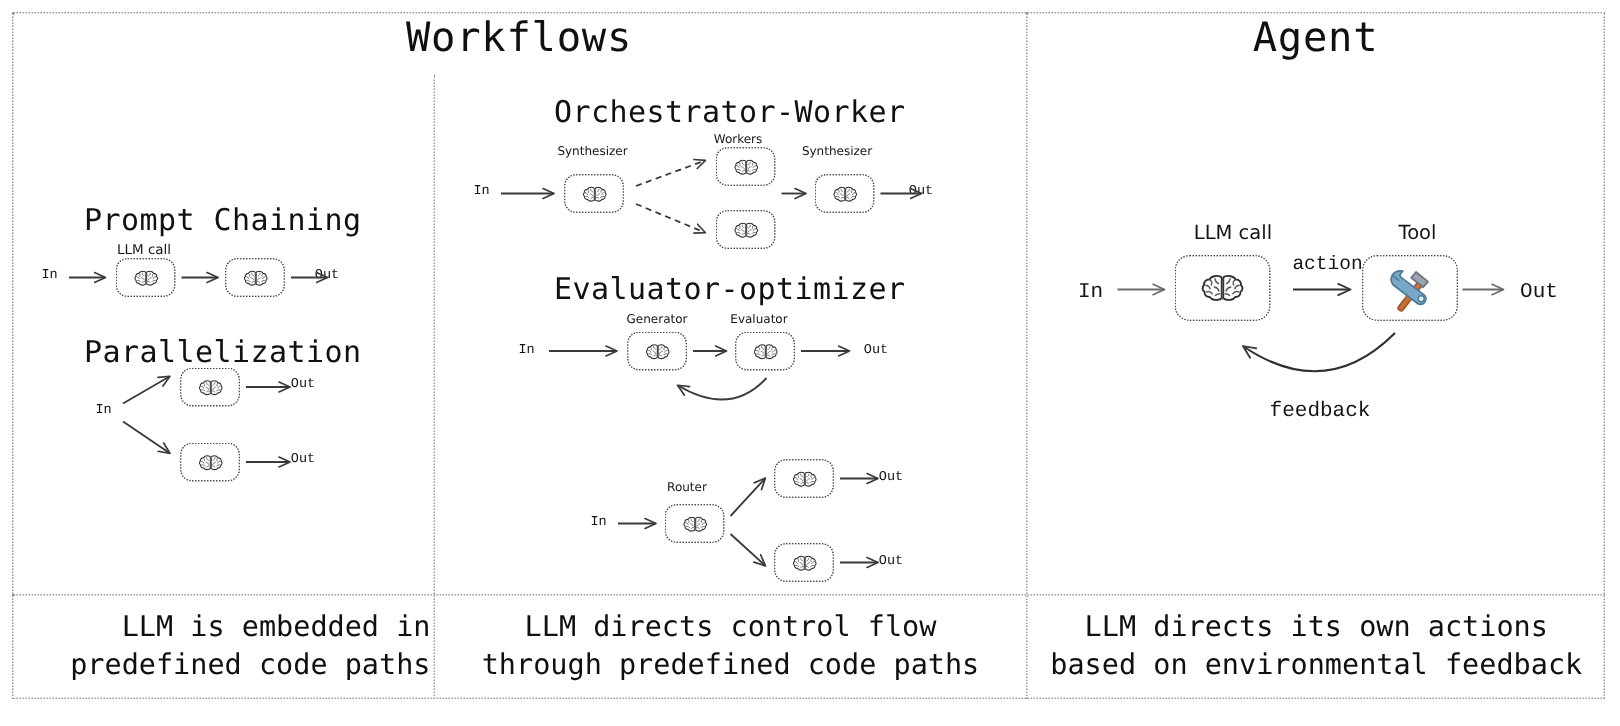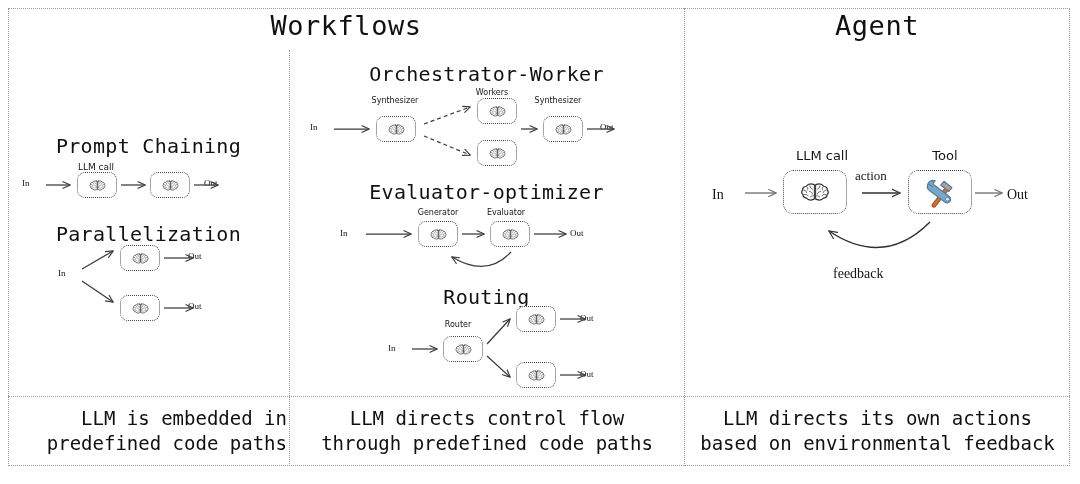--- a/index.html
+++ b/index.html
@@ -57,22 +57,22 @@
     border:1.4px dotted #4a4a4a;border-radius:8px;
     background:#fff;
     display:flex;align-items:center;justify-content:center;
   }
   .nodelabel{
     position:absolute;text-align:center;
     font-family:"DejaVu Sans","Liberation Sans",sans-serif;
     color:#151515;white-space:nowrap;
   }
   .freelabel{
-    position:absolute;text-align:left;
-    font-family:Liberation Serif, serif;
+    position:absolute;text-align:center;
+    font-family:Liberation Mono, monospace;
     color:#151515;white-space:nowrap;
   }
   .brain{display:block;}
   .tool{display:block;}
   svg.edges{position:absolute;left:0;top:0;overflow:visible;pointer-events:none;}
 </style>
 </head>
 <body>
 
 <div id="root">
@@ -255,21 +255,20 @@
 
   <svg class="edges" width="1080" height="484">
     <g stroke="#3a3a3a" stroke-width="1.25" fill="none" marker-end="url(#arrow)">
       <path d="M366 234 L411 234"></path>
       <path d="M462 234 L484 234"></path>
       <path d="M534 234 L566 234"></path>
       <path d="M511 252 Q487 278 452 257"></path>
     </g>
   </svg>
 
-  <div class="section-title" style="left:289px;top:285px;width:395px;">Routing</div>
 
   <div class="nodelabel" style="left:430px;top:320px;width:56px;font-size:8px;">Router</div>
 
   <div class="freelabel" style="left:388px;top:343px;width:22px;font-size:9px;">In</div>
 
   <div class="node" style="left:443px;top:336px;width:40px;height:26px;">
     <svg class="brain" width="17" height="17" viewBox="0 0 24 19">
       <use href="#brain-glyph"></use>
     </svg>
   </div>

